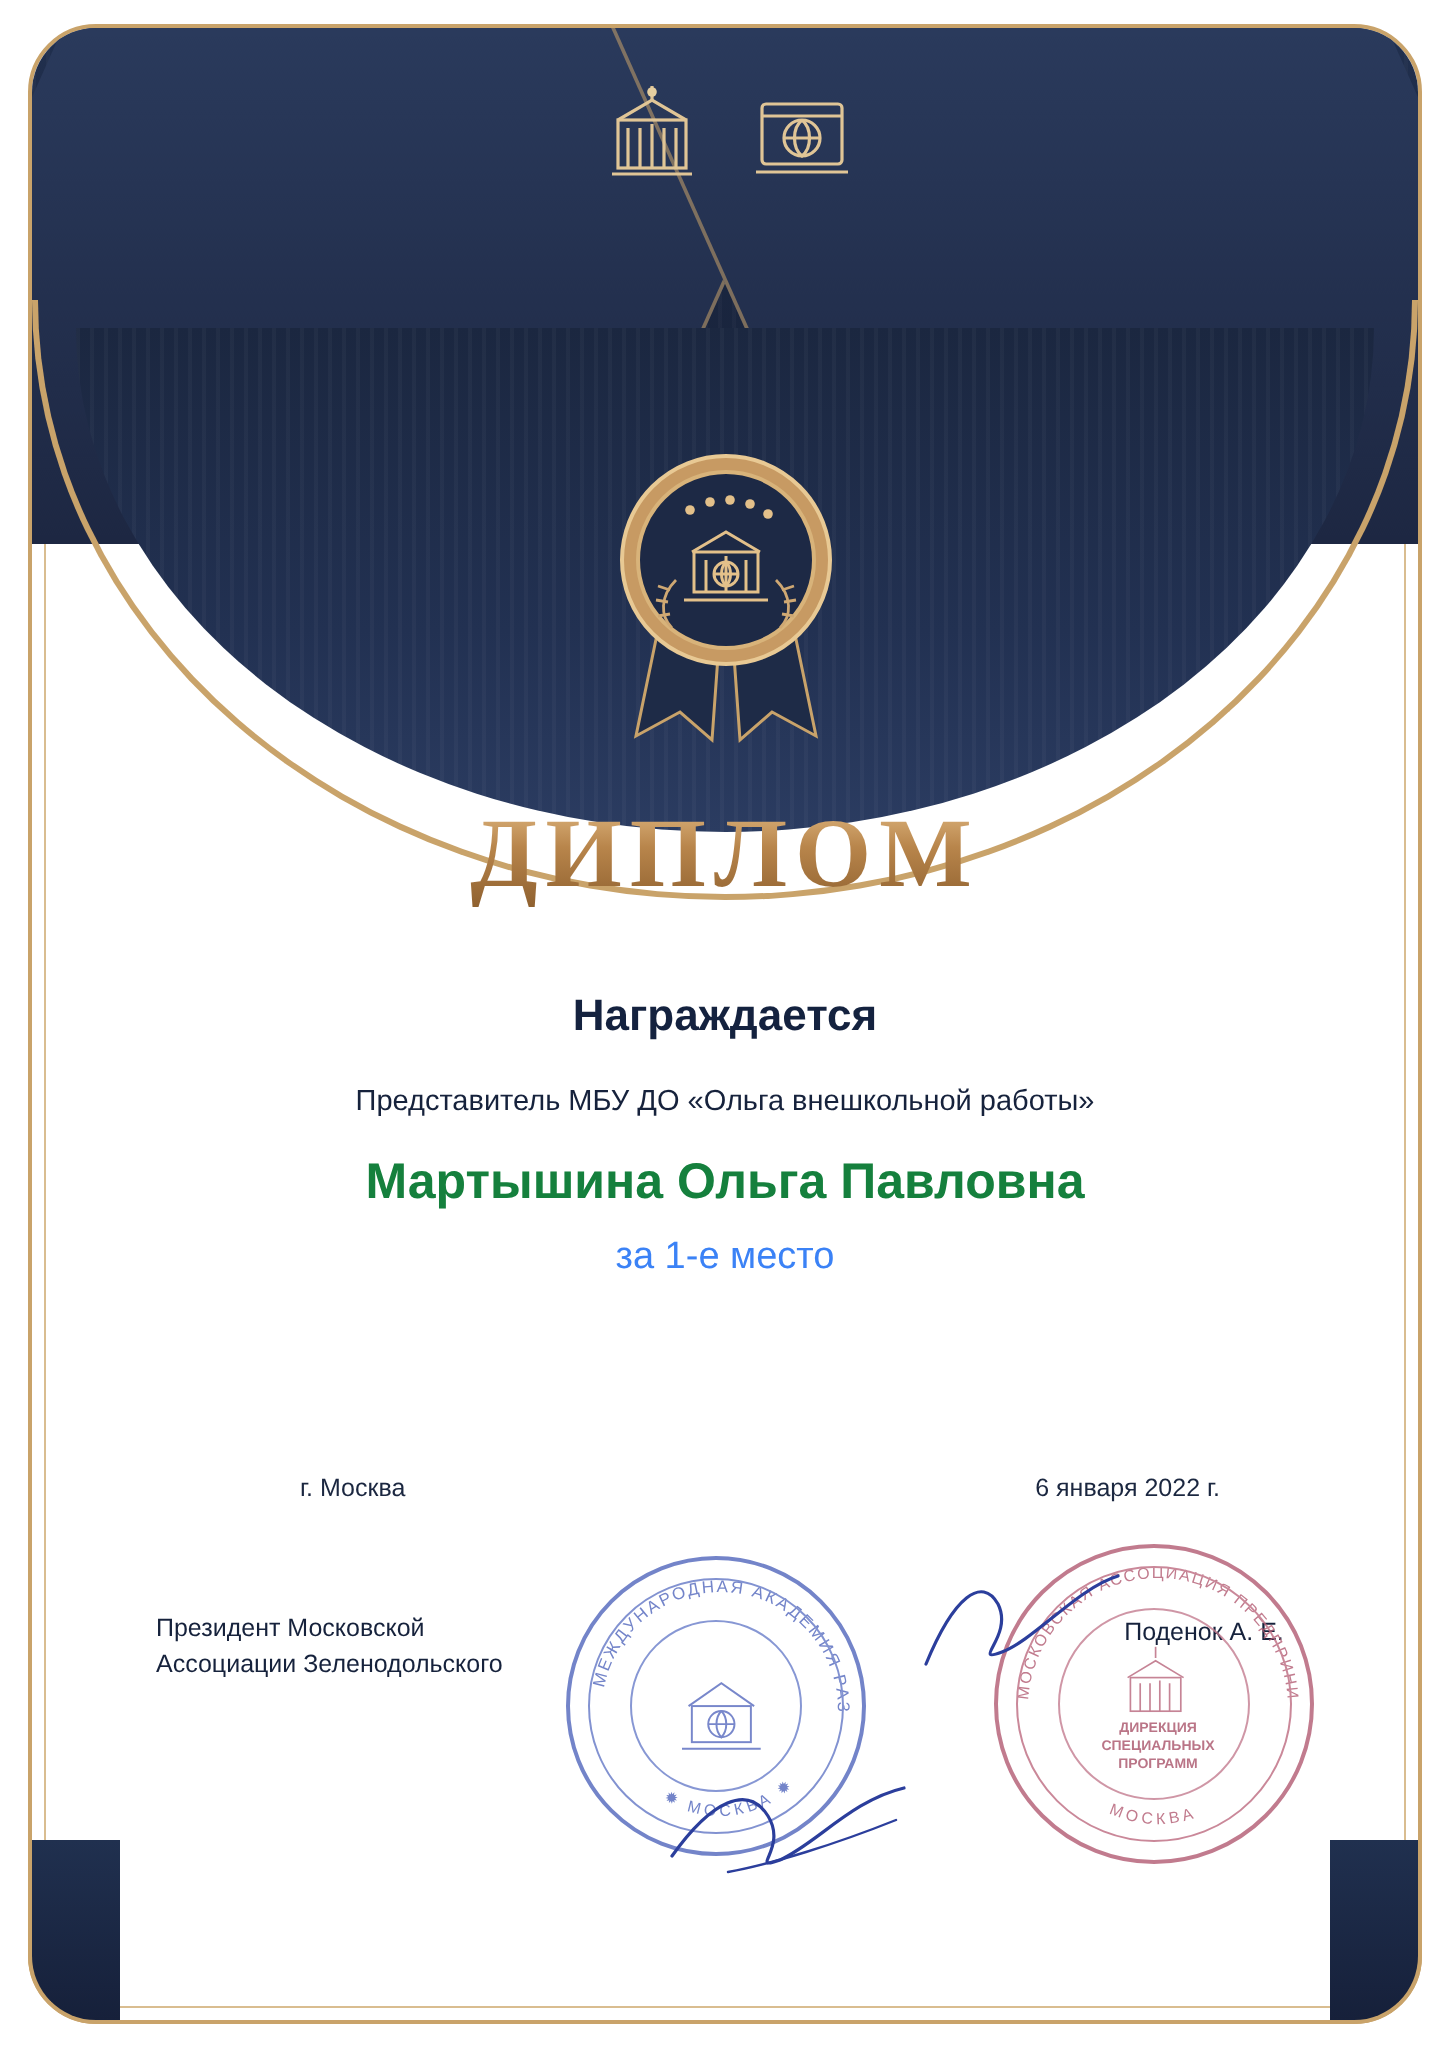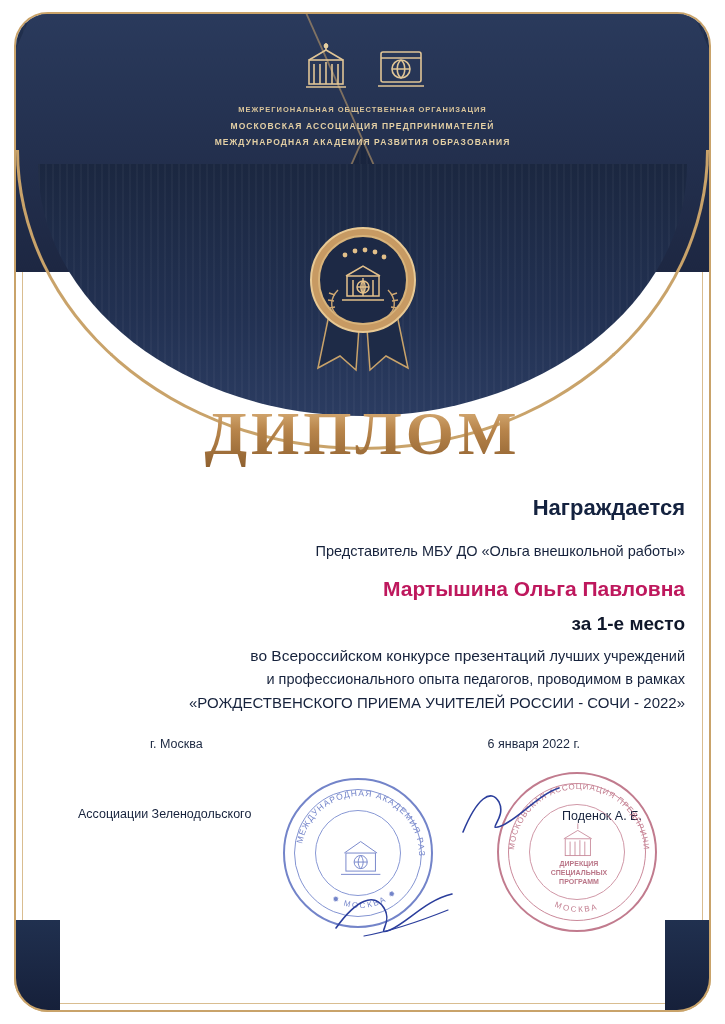--- a/index.html
+++ b/index.html
@@ -114,72 +114,72 @@
     width: 190px; height: 170px;
     z-index: 7;
   }
 
   
   .diploma-title {
     position: absolute;
     left: 0; right: 0; top: 398px;
     text-align: center;
     font-family: "Liberation Serif", serif;
-    font-size: 62px;
+    font-size: 49px;
     font-weight: bold;
     letter-spacing: 4px;
     background: linear-gradient(180deg,#e6c08a 0%, #b8854b 45%, #8d5f2e 100%);
     -webkit-background-clip: text;
     background-clip: text;
     color: #b8854b;
     -webkit-text-fill-color: transparent;
     z-index: 6;
   }
 
   
   .body {
     position: absolute;
     left: 40px; right: 40px; top: 495px;
-    text-align: right;
+    text-align: center;
     color: #1d2740;
   }
   .awarded {
     font-size: 22px; font-weight: bold; color:#14223f;
     margin-bottom: 20px;
   }
   .recipient-org {
     font-size: 14.5px; line-height: 21px; color:#16223c;
   }
   .name {
     margin-top: 15px;
-    font-size: 21px; font-weight: bold;
-    color: #be185d;
+    font-size: 25px; font-weight: bold;
+    color: #15803d;
   }
   .place {
     margin-top: 12px;
-    font-size: 19px; font-weight: bold; color:#0f172a;
+    font-size: 19px; font-weight: normal; color:#3b82f6;
   }
   .contest {
     margin-top: 9px;
     font-size: 15.5px; line-height: 23px; color:#16223c;
   }
   .contest .thin { font-weight: normal; font-size: 14.5px; }
   .contest .bold { font-weight: normal; }
   .contest-name { font-size: 15px; }
 
   .place-date {
     position: absolute;
     left: 40px; right: 40px; top: 737px;
     display: flex;
     justify-content: space-between;
     font-size: 12.5px;
     color: #1b2740;
   }
   .city { margin-left: 110px; }
-  .date { margin-right: 105px; }
+  .date { margin-right: 75px; }
 
   
   .signatures {
     position: absolute;
     left: 78px; right: 48px; top: 805px;
     font-size: 12.5px;
     color: #16223c;
     line-height: 18px;
   }
   .sig-row { display:flex; justify-content: space-between; align-items:flex-start; }
@@ -277,25 +277,20 @@
           <g fill="none" stroke="#e0c596" stroke-width="1.6">
             <rect x="6" y="10" width="40" height="30" rx="2"></rect>
             <path d="M6 16 L46 16"></path>
             <circle cx="26" cy="27" r="9"></circle>
             <path d="M17 27 L35 27 M26 18 C21 22 21 32 26 36 C31 32 31 22 26 18"></path>
             <path d="M3 44 L49 44"></path>
           </g>
         </svg>
       </span>
     </div>
-    <div class="org-lines">
-      <div class="org-line small">МЕЖРЕГИОНАЛЬНАЯ ОБЩЕСТВЕННАЯ ОРГАНИЗАЦИЯ</div>
-      <div class="org-line">МОСКОВСКАЯ АССОЦИАЦИЯ ПРЕДПРИНИМАТЕЛЕЙ</div>
-      <div class="org-line">МЕЖДУНАРОДНАЯ АКАДЕМИЯ РАЗВИТИЯ ОБРАЗОВАНИЯ</div>
-    </div>
   </div>
 
   <div class="medal-wrap">
     <svg width="190" height="170" viewBox="0 0 190 170" aria-hidden="true">
 
       <path d="M62 92 L50 150 L72 138 L88 152 L92 96 Z" fill="#1e2b47" stroke="#c9a36a" stroke-width="1.5"></path>
       <path d="M128 92 L140 150 L118 138 L102 152 L98 96 Z" fill="#1e2b47" stroke="#c9a36a" stroke-width="1.5"></path>
 
       <circle cx="95" cy="62" r="52" fill="#c79a63"></circle>
       <circle cx="95" cy="62" r="52" fill="none" stroke="#e2c characteristics"></circle>
@@ -329,37 +324,31 @@
     </svg>
   </div>
 
   <div class="diploma-title">ДИПЛОМ</div>
 
   <div class="body">
     <div class="awarded">Награждается</div>
     <div class="recipient-org">Представитель МБУ ДО «Ольга внешкольной работы»</div>
     <div class="name">Мартышина Ольга Павловна</div>
     <div class="place">за 1-е место</div>
-    <div class="contest">
-      <div>
-        <span class="bold">во Всероссийском конкурсе презентаций</span><span class="thin"> лучших учреждений</span>
-      </div>
-      <div class="thin">и профессионального опыта педагогов, проводимом в рамках</div>
-      <div class="contest-name">«РОЖДЕСТВЕНСКОГО ПРИЕМА УЧИТЕЛЕЙ РОССИИ - СОЧИ - 2022»</div>
-    </div>
   </div>
 
   <div class="place-date">
     <div class="city">г. Москва</div>
     <div class="date">6 января 2022 г.</div>
   </div>
 
   <div class="signatures">
     <div class="sig-row">
       <div class="sig-left">
+        <div>Президент Московской</div>
         <div>Ассоциации Зеленодольского</div>
       </div>
       <div class="sig-right">Поденок А. Е.</div>
     </div>
   </div>
 
   <div class="stamp stamp-blue">
     <div class="inner"></div>
     <div class="inner2"></div>
     <svg width="150" height="150" viewBox="0 0 150 150" aria-hidden="true">

